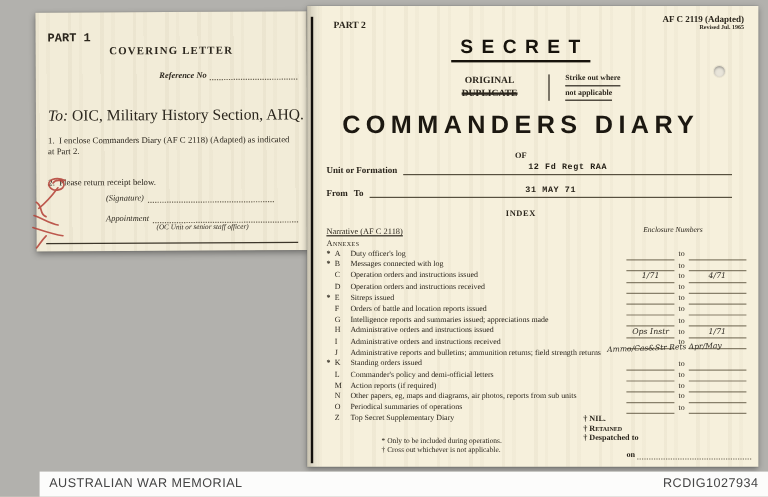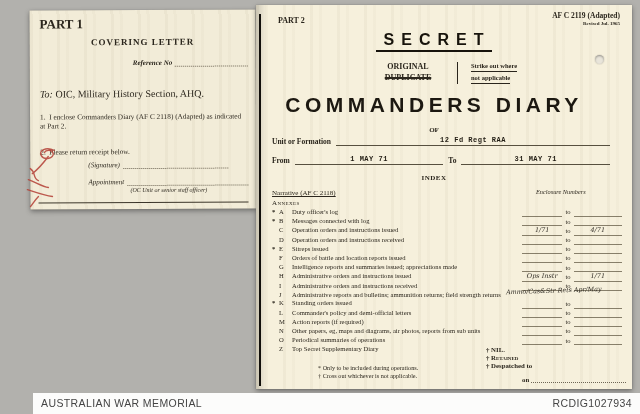--- a/index.html
+++ b/index.html
@@ -18,24 +18,24 @@
     background:linear-gradient(90deg, rgba(0,0,0,.16), rgba(0,0,0,0));}
   .abs{position:absolute;}
   .ink{color:#2b261d;}
   .b{font-weight:bold;}
   .i{font-style:italic;}
   .ctr{left:0;right:20px;text-align:center;}
   .dotted{border-bottom:1px dotted #6e6655;flex:1;height:8px;}
   .typed{font-family:"Liberation Mono", monospace;font-weight:bold;color:#211c13;font-size:7px;letter-spacing:0.5px;}
 
   
-  .p1-label{left:10px;top:6px;font-size:13px;}
+  .p1-label{left:10px;top:17px;font-size:10px;font-family:Liberation Mono, monospace;}
   .p1-title{top:27px;left:0;right:0;text-align:center;font-size:9px;letter-spacing:1px;}
   .refrow{left:103px;right:8px;top:48px;display:flex;align-items:flex-end;gap:3px;font-size:7px;}
-  .toline{left:10px;top:78px;font-size:10px;}
+  .toline{left:10px;top:78px;font-size:13px;}
   .para{left:10px;right:12px;font-size:7.3px;line-height:9px;}
   .sigrow{left:58px;width:140px;top:150px;display:flex;align-items:flex-end;gap:3px;font-size:7px;}
   .apptrow{left:58px;width:160px;top:167px;display:flex;align-items:flex-end;gap:3px;font-size:7px;}
   .ocnote{left:100px;top:177px;font-size:6px;}
   .p1-rule{left:8px;right:8px;top:192px;border-top:1.4px solid #3c362a;height:0;}
 
   
   .edge-line{left:3px;top:9px;width:2px;height:372px;background:#14110c;}
   .p2-label{left:22px;top:11px;font-size:8px;}
   .formnum{right:12px;top:7px;text-align:right;font-size:7.5px;line-height:8px;}
@@ -152,21 +152,20 @@
 
   <div class="abs ctr bigtitle">COMMANDERS DIARY</div>
   <div class="abs ctr of b">OF</div>
 
   <div class="abs fieldrow unitrow">
     <span class="b">Unit or Formation</span>
     <span class="line typed">12 Fd Regt RAA</span>
   </div>
   <div class="abs fieldrow fromto">
     <span class="b">From</span>
-    <span class="line typed">1 MAY 71</span>
     <span class="b">To</span>
     <span class="line typed">31 MAY 71</span>
   </div>
 
   <div class="abs ctr indexlbl b">INDEX</div>
   <div class="abs narr">Narrative (AF C 2118)</div>
   <div class="abs enclhdr i">Enclosure Numbers</div>
   <div class="abs annexlbl">Annexes</div>
 
   <div class="abs rows">

